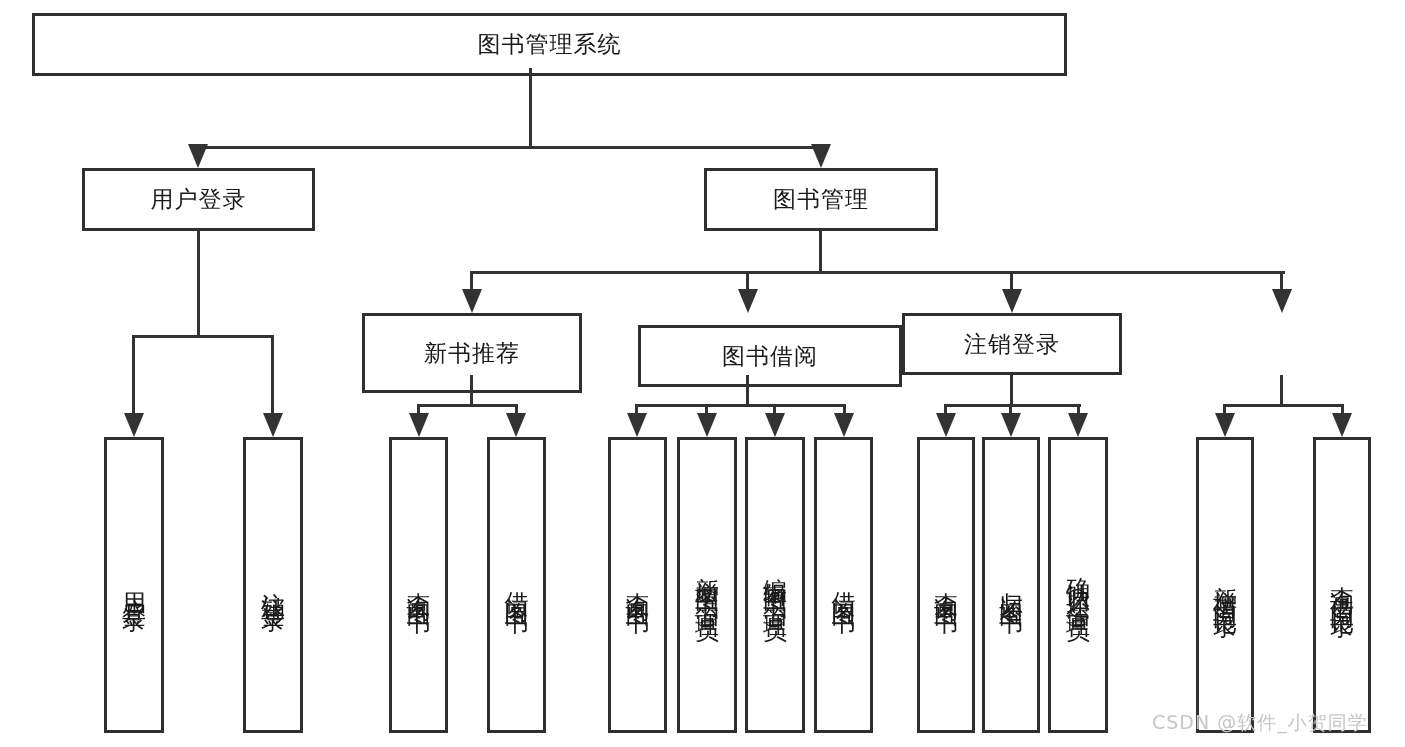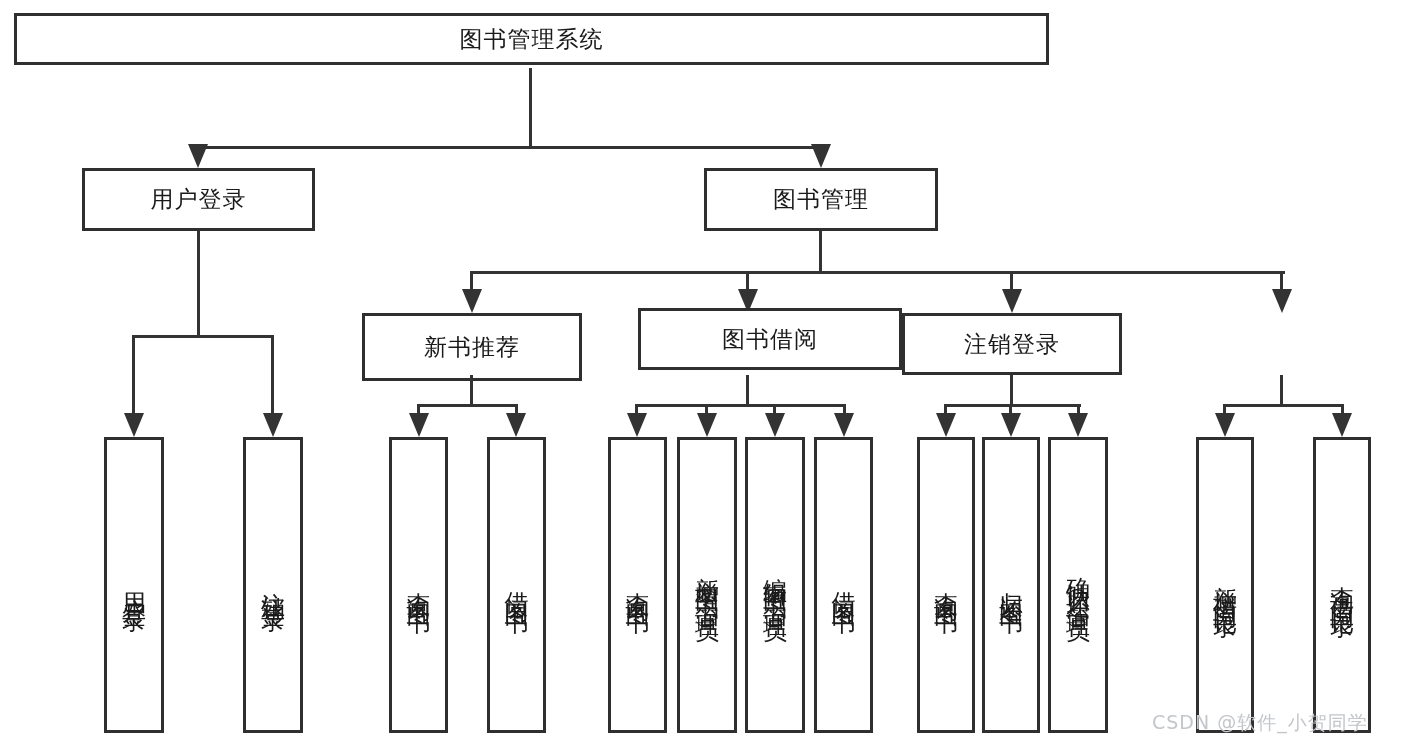--- a/index.html
+++ b/index.html
@@ -36,21 +36,21 @@
   .watermark{
     position:absolute;left:1152px;top:710px;z-index:5;
     font-size:19px;color:var(--wm);letter-spacing:1px;white-space:nowrap;
   }
 </style>
 </head>
 <body>
 
 <div id="canvas">
 
-  <div class="hbox" style="left:14px;top:13px;width:1035px;height:52px">
+  <div class="hbox" style="left:32px;top:13px;width:1035px;height:63px">
     <span>图书管理系统</span>
   </div>
 
   <div class="cline" style="left:529px;top:68px;width:3px;height:78px"></div>
   <div class="cline" style="left:197px;top:146px;width:627px;height:3px"></div>
   <div class="arr" style="left:188px;top:144px"></div>
   <div class="arr" style="left:811px;top:144px"></div>
 
   <div class="hbox" style="left:82px;top:168px;width:233px;height:63px">
     <span>用户登录</span>
@@ -63,24 +63,24 @@
   <div class="cline" style="left:471px;top:271px;width:814px;height:3px"></div>
   <div class="cline" style="left:470px;top:271px;width:3px;height:20px"></div>
   <div class="cline" style="left:746px;top:271px;width:3px;height:20px"></div>
   <div class="cline" style="left:1010px;top:271px;width:3px;height:20px"></div>
   <div class="cline" style="left:1280px;top:271px;width:3px;height:20px"></div>
   <div class="arr" style="left:462px;top:289px"></div>
   <div class="arr" style="left:738px;top:289px"></div>
   <div class="arr" style="left:1002px;top:289px"></div>
   <div class="arr" style="left:1272px;top:289px"></div>
 
-  <div class="hbox" style="left:362px;top:313px;width:220px;height:68px">
+  <div class="hbox" style="left:362px;top:313px;width:220px;height:80px">
     <span>新书推荐</span>
   </div>
-  <div class="hbox" style="left:638px;top:308px;width:264px;height:62px">
+  <div class="hbox" style="left:638px;top:325px;width:264px;height:62px">
     <span>图书借阅</span>
   </div>
   <div class="hbox" style="left:902px;top:313px;width:220px;height:62px">
     <span>注销登录</span>
   </div>
 
   <div class="cline" style="left:197px;top:231px;width:3px;height:107px"></div>
   <div class="cline" style="left:132px;top:335px;width:142px;height:3px"></div>
   <div class="cline" style="left:132px;top:335px;width:3px;height:80px"></div>
   <div class="cline" style="left:271px;top:335px;width:3px;height:80px"></div>

